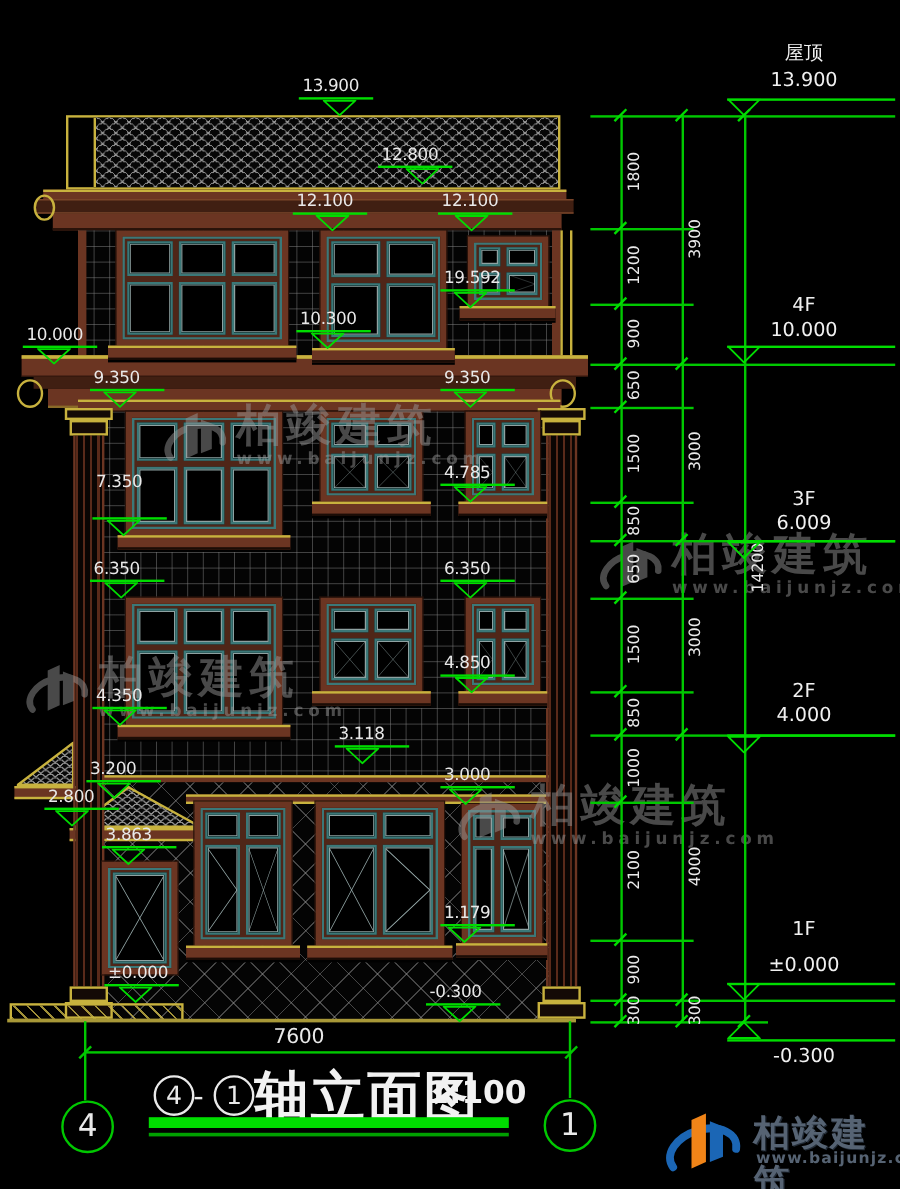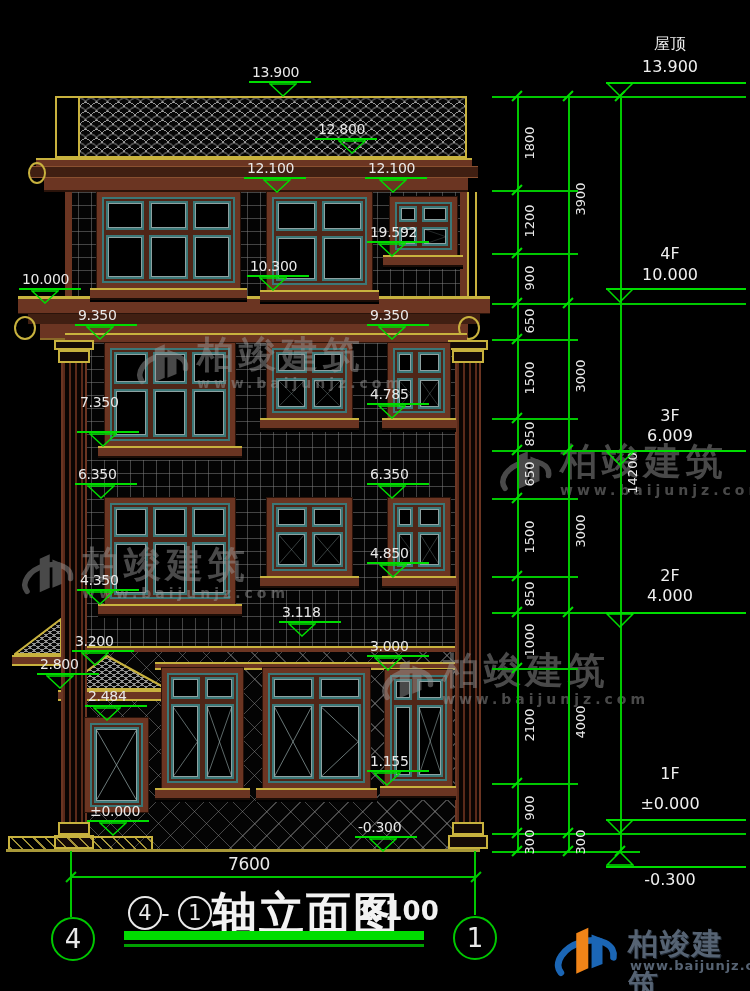--- a/index.html
+++ b/index.html
@@ -505,28 +505,28 @@
           </svg></div>
       </div>
       <div style="position: absolute; left: 0px; top: 0px;">
         <div class="abs dimtxt" style="position: absolute; left: 40px; top: 656px;">2.800</div>
         <div style="position: absolute; left: 37px; top: 673px; width: 62px; height: 2px; background: rgb(0, 221, 0);"></div>
         <div style="position: absolute; left: 46px; top: 674px; width: 28px; height: 14px;"><svg width="28" height="14">
             <polygon points="1,1 27,1 14,13" fill="none" stroke="#00dd00" stroke-width="1.5"></polygon>
           </svg></div>
       </div>
       <div style="position: absolute; left: 0px; top: 0px;">
-        <div class="abs dimtxt" style="position: absolute; left: 88px; top: 688px;">2.484</div>
+        <div class="abs dimtxt" style="position: absolute; left: 88px; top: 688px;">3.863</div>
         <div style="position: absolute; left: 85px; top: 705px; width: 62px; height: 2px; background: rgb(0, 221, 0);"></div>
         <div style="position: absolute; left: 93px; top: 706px; width: 28px; height: 14px;"><svg width="28" height="14">
             <polygon points="1,1 27,1 14,13" fill="none" stroke="#00dd00" stroke-width="1.5"></polygon>
           </svg></div>
       </div>
       <div style="position: absolute; left: 0px; top: 0px;">
-        <div class="abs dimtxt" style="position: absolute; left: 370px; top: 753px;">1.155</div>
+        <div class="abs dimtxt" style="position: absolute; left: 370px; top: 753px;">1.179</div>
         <div style="position: absolute; left: 367px; top: 770px; width: 62px; height: 2px; background: rgb(0, 221, 0);"></div>
         <div style="position: absolute; left: 373px; top: 771px; width: 28px; height: 14px;"><svg width="28" height="14">
             <polygon points="1,1 27,1 14,13" fill="none" stroke="#00dd00" stroke-width="1.5"></polygon>
           </svg></div>
       </div>
       <div style="position: absolute; left: 0px; top: 0px;">
         <div class="abs dimtxt" style="position: absolute; left: 90px; top: 803px;">±0.000</div>
         <div style="position: absolute; left: 87px; top: 820px; width: 62px; height: 2px; background: rgb(0, 221, 0);"></div>
         <div style="position: absolute; left: 99px; top: 821px; width: 28px; height: 14px;"><svg width="28" height="14">
             <polygon points="1,1 27,1 14,13" fill="none" stroke="#00dd00" stroke-width="1.5"></polygon>

